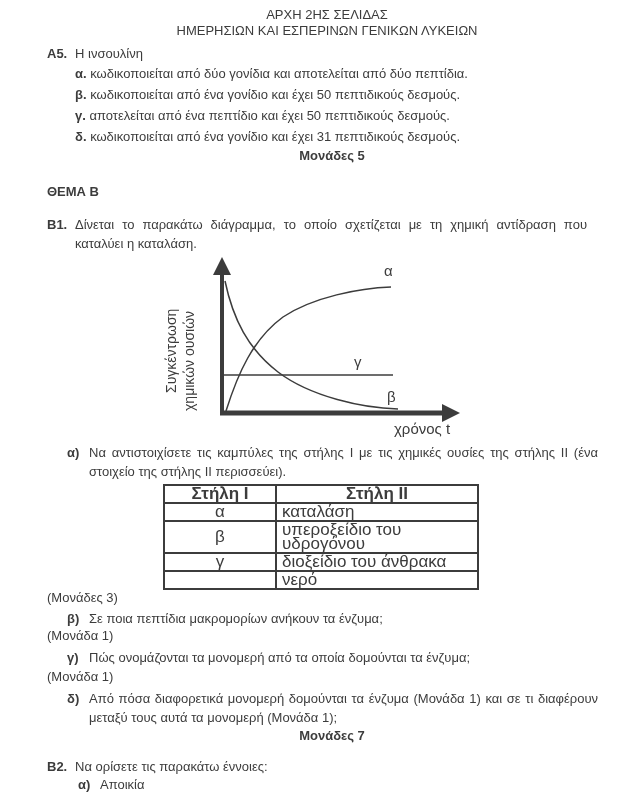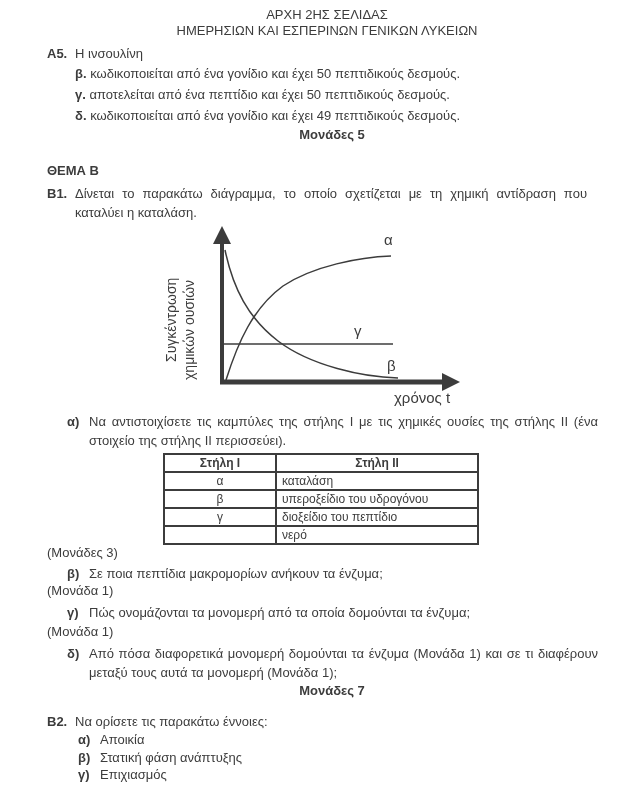--- a/index.html
+++ b/index.html
@@ -14,21 +14,21 @@
   .opt .olbl{font-weight:bold;}
   .marks{text-align:center;font-weight:bold;line-height:16px;margin-top:1px;}
   .marks-sm{font-weight:normal;line-height:16px;}
   .theme{font-weight:bold;margin-top:18px;line-height:19px;}
   .chart-wrap{margin-left:101px;margin-top:2px;line-height:0;}
   .subq{display:flex;margin-left:20px;margin-top:3px;line-height:19px;}
   .subq .lbl{font-weight:bold;flex:0 0 22px;}
   .subq .txt{flex:1;margin-right:19px;text-align:justify;}
   .mt4{margin-top:4px;}
   table.match{border-collapse:collapse;margin:3px 0 0 116px;}
-  table.match th,table.match td{border:2px solid #3c3c3c;font-size:12px;line-height:14px;padding:1px 5px;}
+  table.match th,table.match td{border:2px solid #3c3c3c;font-size:17px;line-height:14px;padding:1px 5px;}
   table.match th{font-weight:bold;text-align:center;}
   table.match td.c1{width:100px;text-align:center;}
   table.match td.c2{width:190px;text-align:left;border-radius:6px;}
   .b2items{margin-left:31px;}
   .b2item{line-height:17.5px;display:flex;}
   .b2item .lbl{font-weight:bold;flex:0 0 22px;}
   svg text{font-family:"Liberation Sans",sans-serif;fill:#3c3c3c;}
 </style>
 </head>
 <body>
@@ -38,29 +38,30 @@
   <div class="hdr">
     <div>ΑΡΧΗ 2ΗΣ ΣΕΛΙΔΑΣ</div>
     <div>ΗΜΕΡΗΣΙΩΝ ΚΑΙ ΕΣΠΕΡΙΝΩΝ ΓΕΝΙΚΩΝ ΛΥΚΕΙΩΝ</div>
   </div>
 
   <div class="qrow">
     <span class="qnum">Α5.</span>
     <span class="qtext">Η ινσουλίνη</span>
   </div>
   <div class="opts">
+    <div class="opt"><span class="olbl">α.</span> <span>κωδικοποιείται από δύο γονίδια και αποτελείται από δύο πεπτίδια.</span></div>
     <div class="opt"><span class="olbl">β.</span> <span>κωδικοποιείται από ένα γονίδιο και έχει 50 πεπτιδικούς δεσμούς.</span></div>
     <div class="opt"><span class="olbl">γ.</span> <span>αποτελείται από ένα πεπτίδιο και έχει 50 πεπτιδικούς δεσμούς.</span></div>
-    <div class="opt"><span class="olbl">δ.</span> <span>κωδικοποιείται από ένα γονίδιο και έχει 49 πεπτιδικούς δεσμούς.</span></div>
+    <div class="opt"><span class="olbl">δ.</span> <span>κωδικοποιείται από ένα γονίδιο και έχει 31 πεπτιδικούς δεσμούς.</span></div>
   </div>
   <div class="marks">Μονάδες 5</div>
 
   <div class="theme">ΘΕΜΑ Β</div>
 
-  <div class="qrow" style="margin-top:4px;">
+  <div class="qrow" style="margin-top:14px;">
     <span class="qnum">Β1.</span>
     <span class="qtext">Δίνεται το παρακάτω διάγραμμα, το οποίο σχετίζεται με τη χημική αντίδραση που καταλύει η καταλάση.</span>
   </div>
 
   <div class="chart-wrap">
     <svg width="320" height="185" viewBox="0 0 320 185">
 
       <line x1="74" y1="158" x2="74" y2="16" stroke="#3c3c3c" stroke-width="4"></line>
       <polygon points="65,20 74,2 83,20" fill="#3c3c3c"></polygon>
       <line x1="72" y1="158" x2="298" y2="158" stroke="#3c3c3c" stroke-width="5"></line>
@@ -94,21 +95,21 @@
     <tr>
       <td class="c1">α</td>
       <td class="c2">καταλάση</td>
     </tr>
     <tr>
       <td class="c1">β</td>
       <td class="c2">υπεροξείδιο του υδρογόνου</td>
     </tr>
     <tr>
       <td class="c1">γ</td>
-      <td class="c2">διοξείδιο του πεπτίδιο</td>
+      <td class="c2">διοξείδιο του άνθρακα</td>
     </tr>
     <tr>
       <td class="c1"></td>
       <td class="c2">νερό</td>
     </tr>
   </tbody>
     </table>
   <div class="marks-sm">(Μονάδες 3)</div>
 
   <div class="subq">

